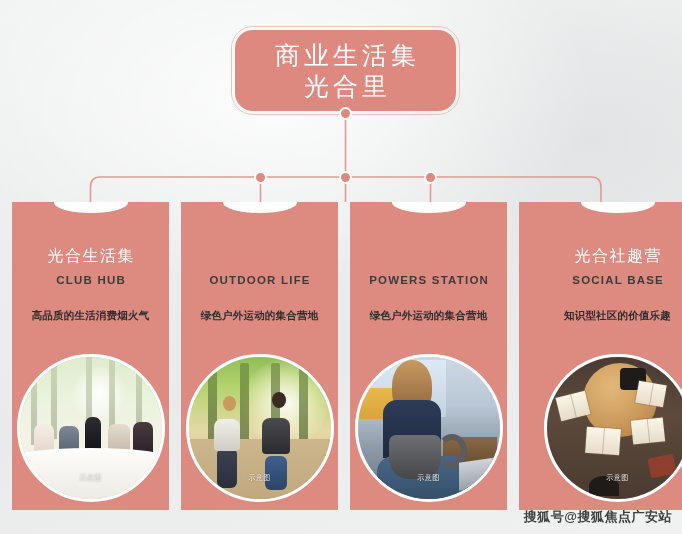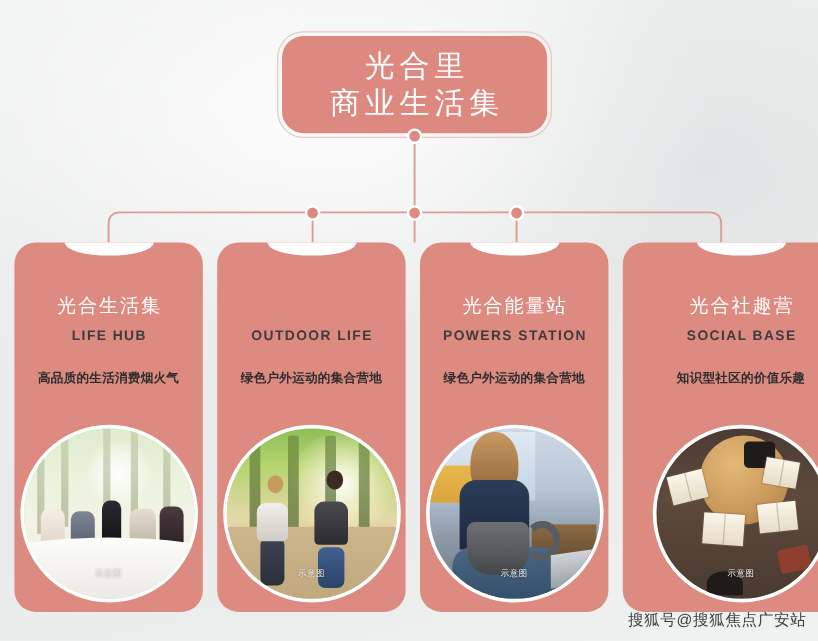--- a/index.html
+++ b/index.html
@@ -32,21 +32,21 @@
   }
   
   .dot{
     position:absolute;width:13px;height:13px;border-radius:50%;
     background:#dd8a81;border:2.5px solid #ffffff;box-sizing:border-box;z-index:6;
   }
   #busSvg{position:absolute;left:0;top:0;width:682px;height:534px;z-index:2;pointer-events:none;}
   
   .card{
     position:absolute;top:202px;width:157px;height:308px;
-    background:#dd8a81;overflow:hidden;z-index:4;border-radius:18px;
+    background:#dd8a81;overflow:hidden;z-index:4;
   }
   .card .notch{
     position:absolute;left:50%;top:-10px;transform:translateX(-50%);
     width:74px;height:21px;border-radius:50%;
     background:#ffffff;z-index:5;
   }
   .card .cn{
     position:absolute;left:0;right:0;top:44px;text-align:center;
     color:#ffffff;font-size:16px;letter-spacing:1.5px;text-indent:1.5px;
     line-height:20px;white-space:nowrap;
@@ -69,21 +69,21 @@
   }
   .photo{position:absolute;inset:0;overflow:hidden;}
   .cap{
     position:absolute;left:0;right:0;bottom:16px;text-align:center;
     font-size:7px;color:#f2f2f2;letter-spacing:.5px;z-index:9;
     text-shadow:0 0 2px rgba(0,0,0,.45);
   }
   
   #wm{
     position:absolute;right:10px;bottom:8px;
-    font-size:13px;font-weight:normal;color:#2a2a2a;
+    font-size:13px;font-weight:bold;color:#2a2a2a;
     letter-spacing:.5px;opacity:.9;z-index:20;white-space:nowrap;
   }
   
   
   .sc1{background:linear-gradient(#dfeccd 0%,#eaf3dd 30%,#f4f3e6 55%,#efeae0 100%);}
   .sc1 .trunk{position:absolute;top:0;width:6px;height:62%;background:linear-gradient(#b9c5a0,#8e9b78);opacity:.55;}
   .sc1 .sun{position:absolute;left:36%;top:6%;width:56px;height:56px;border-radius:50%;
     background:radial-gradient(circle,rgba(255,255,255,.98) 0%,rgba(255,255,255,.45) 45%,rgba(255,255,255,0) 72%);}
   .sc1 .table{position:absolute;left:-12%;bottom:0;width:124%;height:36%;
     background:linear-gradient(#fdfdfb,#eceae4);border-radius:50% 50% 0 0/26% 26% 0 0;}
@@ -137,34 +137,34 @@
 
     <path d="M90.5 202 L90.5 187 Q90.5 177 100.5 177 L591 177 Q601 177 601 187 L601 202" fill="none" stroke="#e09a92" stroke-width="1.6"></path>
 
     <line x1="260.5" y1="177" x2="260.5" y2="202" stroke="#e09a92" stroke-width="1.6"></line>
     <line x1="345.5" y1="177" x2="345.5" y2="202" stroke="#e09a92" stroke-width="1.6"></line>
     <line x1="430.5" y1="177" x2="430.5" y2="202" stroke="#e09a92" stroke-width="1.6"></line>
   </svg>
 
   <div id="titleWrap">
     <div id="titleBox">
+      <div class="l">商业生活集</div>
       <div class="l">光合里</div>
-      <div class="l">商业生活集</div>
     </div>
   </div>
   <div class="dot" style="left:339px;top:107px;"></div>
 
   <div class="dot" style="left:254px;top:171px;"></div>
   <div class="dot" style="left:339px;top:171px;"></div>
   <div class="dot" style="left:424px;top:171px;"></div>
 
   <div class="card" style="left:12px;">
     <div class="notch"></div>
     <div class="cn">光合生活集</div>
-    <div class="en">LIFE HUB</div>
+    <div class="en">CLUB HUB</div>
     <div class="desc">高品质的生活消费烟火气</div>
     <div class="photoWrap">
       <div class="photo sc1">
         <div class="sun"></div>
         <div class="trunk" style="left:8%;"></div>
         <div class="trunk" style="left:22%;height:58%;"></div>
         <div class="trunk" style="left:47%;height:66%;"></div>
         <div class="trunk" style="left:63%;height:54%;"></div>
         <div class="trunk" style="left:82%;height:60%;"></div>
         <div class="pp" style="left:10%;width:20px;height:38px;background:linear-gradient(#f6eee6,#ddd0c4);"></div>
@@ -198,21 +198,20 @@
         <div class="rn" style="left:54%;bottom:6%;width:22px;height:34px;background:linear-gradient(#3f5f8d,#2c4568);border-radius:6px;"></div>
         <div class="rn" style="left:52%;bottom:32%;width:28px;height:36px;background:linear-gradient(#4a4a4f,#2b2b30);border-radius:8px 8px 4px 4px;"></div>
         <div class="rn" style="left:59%;bottom:64%;width:14px;height:16px;border-radius:50%;background:#3a2b20;"></div>
         <div class="cap">示意图</div>
       </div>
     </div>
   </div>
 
   <div class="card" style="left:350px;">
     <div class="notch"></div>
-    <div class="cn">光合能量站</div>
     <div class="en">POWERS STATION</div>
     <div class="desc">绿色户外运动的集合营地</div>
     <div class="photoWrap">
       <div class="photo sc3">
         <div class="win"></div>
         <div class="wood"></div>
         <div class="wood2"></div>
         <div class="hair"></div>
         <div class="coat"></div>
         <div class="jeans"></div>

